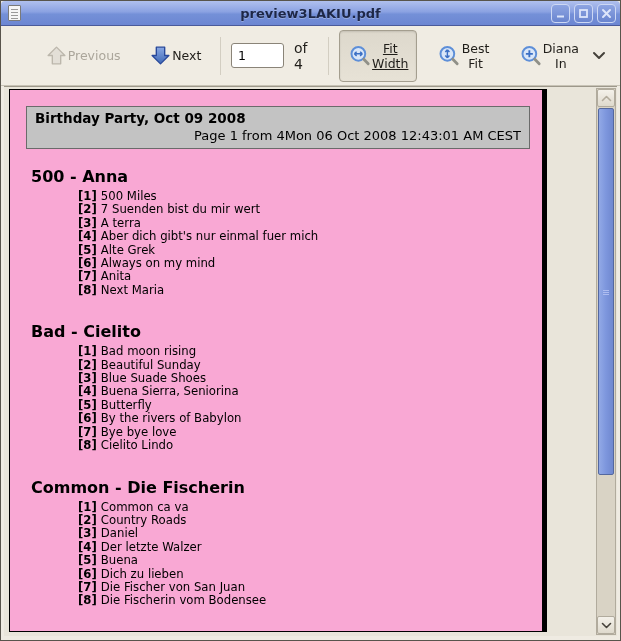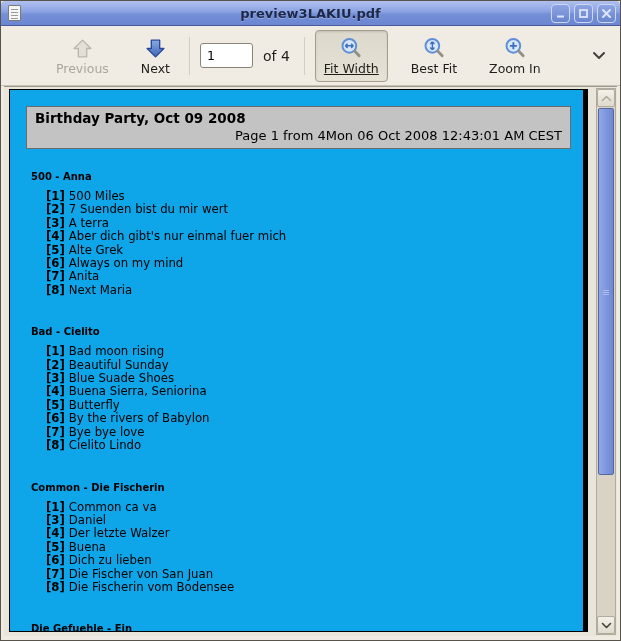--- a/index.html
+++ b/index.html
@@ -35,21 +35,21 @@
     padding:0; cursor:pointer; display:flex; align-items:center; justify-content:center;
   }
   .wbtn svg { display:block; }
   
   .toolbar {
     position:absolute; top:25px; left:0; right:0; height:60px;
     background:#f0ece3; border-bottom:1px solid #c8c3b6;
     display:flex; align-items:center;
   }
   .tool-btn {
-    display:flex; flex-direction:column; align-items:center; justify-content:center;
+    display:flex; flex-direction:row; align-items:center; justify-content:center;
     height:52px; padding:2px 8px; background:transparent; border:1px solid transparent;
     border-radius:4px; font-size:12.5px; color:#201e1a; cursor:pointer;
     font-family:"DejaVu Sans", sans-serif;
   }
   .tool-btn .icon { height:26px; display:flex; align-items:center; justify-content:center; }
   .tool-btn.disabled { color:#aba69b; cursor:default; }
   .tool-btn.pressed {
     background:linear-gradient(#ddd8cc, #e7e2d6);
     border:1px solid #a49e8f; box-shadow:inset 0 1px 2px rgba(0,0,0,0.12);text-decoration:underline;
   }
@@ -60,36 +60,36 @@
     font-family:"DejaVu Sans", sans-serif;
   }
   .of-label { font-size:14px; color:#201e1a; margin-right:4px; }
   .overflow { margin-left:auto; margin-right:10px; background:none; border:none; cursor:pointer; padding:4px; }
   
   .main {
     position:absolute; top:85px; left:3px; right:3px; bottom:4px;
     background:#e9e5da; border-top:1px solid #9d988b;
   }
   .page {
-    position:absolute; top:2px; left:5px; width:579px; bottom:4px;
-    background:#0ea5e9; border:1px solid #000; border-right:5px solid #000;
+    position:absolute; top:2px; left:5px; width:538px; bottom:4px;
+    background:#f9a8d4; border:1px solid #000; border-right:5px solid #000;
     overflow:hidden;
   }
   .doc-header {
     margin:16px 12px 0 16px; background:#c3c3c3; border:1px solid #6b6b6b;
     padding:3px 8px 4px 8px; color:#000;
   }
   .doc-header .dh-title { font-size:13.5px; font-weight:bold; line-height:17px; }
   .dh-row { display:flex; justify-content:flex-end; font-size:13px; line-height:17px; }
   .sections { margin-left:21px; margin-right:10px; }
   .section-heading {
-    font-size:10px; font-weight:bold; color:#000; margin-top:27px; line-height:16px;
+    font-size:16px; font-weight:bold; color:#000; margin-top:27px; line-height:16px;
   }
   .section-heading.first { margin-top:20px; }
-  .song-list { margin-top:5px; margin-left:15px; }
+  .song-list { margin-top:5px; margin-left:47px; }
   .song-row { font-size:11.7px; line-height:13.4px; color:#000; white-space:nowrap; }
   .song-row .num { font-weight:bold; margin-right:4px; }
   
   .scrollbar {
     position:absolute; top:1px; right:1px; width:20px; bottom:1px;
     background:#d9d3c5; border:1px solid #b1ab9d;
   }
   .sb-btn {
     position:absolute; left:0; right:0; height:18px;
     background:linear-gradient(#f4f1ea, #dfdacd); border:1px solid #b1ab9d; border-radius:2px;
@@ -186,21 +186,21 @@
     </button>
     <div style="width:14px"></div>
     <button class="tool-btn">
       <span class="icon">
         <svg width="24" height="24" viewBox="0 0 22 22">
           <circle cx="9.5" cy="9" r="6.3" fill="#d9e6f8" stroke="#5e8fd8" stroke-width="1.8"></circle>
           <line x1="14.5" y1="14" x2="18.5" y2="18" stroke="#909088" stroke-width="2.6" stroke-linecap="round"></line>
           <path d="M9.5 5.8 V12.2 M6.3 9 H12.7" stroke="#3b6fc4" stroke-width="1.7" fill="none"></path>
         </svg>
       </span>
-      <span>Zoom In</span>
+      <span>Diana In</span>
     </button>
     <button class="overflow">
       <svg width="14" height="9" viewBox="0 0 14 9">
           <path d="M2 2 L7 7 L12 2" stroke="#45413a" stroke-width="2" fill="none" stroke-linecap="round" stroke-linejoin="round"></path>
         </svg>
     </button>
   </div>
 
   <div class="main">
     <div class="page">
@@ -230,20 +230,21 @@
             <div class="song-row"><span class="num">[3]</span><span>Blue Suade Shoes</span></div>
             <div class="song-row"><span class="num">[4]</span><span>Buena Sierra, Seniorina</span></div>
             <div class="song-row"><span class="num">[5]</span><span>Butterfly</span></div>
             <div class="song-row"><span class="num">[6]</span><span>By the rivers of Babylon</span></div>
             <div class="song-row"><span class="num">[7]</span><span>Bye bye love</span></div>
             <div class="song-row"><span class="num">[8]</span><span>Cielito Lindo</span></div>
           </div>
           <div class="section-heading">Common - Die Fischerin</div>
           <div class="song-list">
             <div class="song-row"><span class="num">[1]</span><span>Common ca va</span></div>
+            <div class="song-row"><span class="num">[2]</span><span>Country Roads</span></div>
             <div class="song-row"><span class="num">[3]</span><span>Daniel</span></div>
             <div class="song-row"><span class="num">[4]</span><span>Der letzte Walzer</span></div>
             <div class="song-row"><span class="num">[5]</span><span>Buena</span></div>
             <div class="song-row"><span class="num">[6]</span><span>Dich zu lieben</span></div>
             <div class="song-row"><span class="num">[7]</span><span>Die Fischer von San Juan</span></div>
             <div class="song-row"><span class="num">[8]</span><span>Die Fischerin vom Bodensee</span></div>
           </div>
           <div class="section-heading">Die Gefuehle - Ein</div>
         </div>
     </div>

